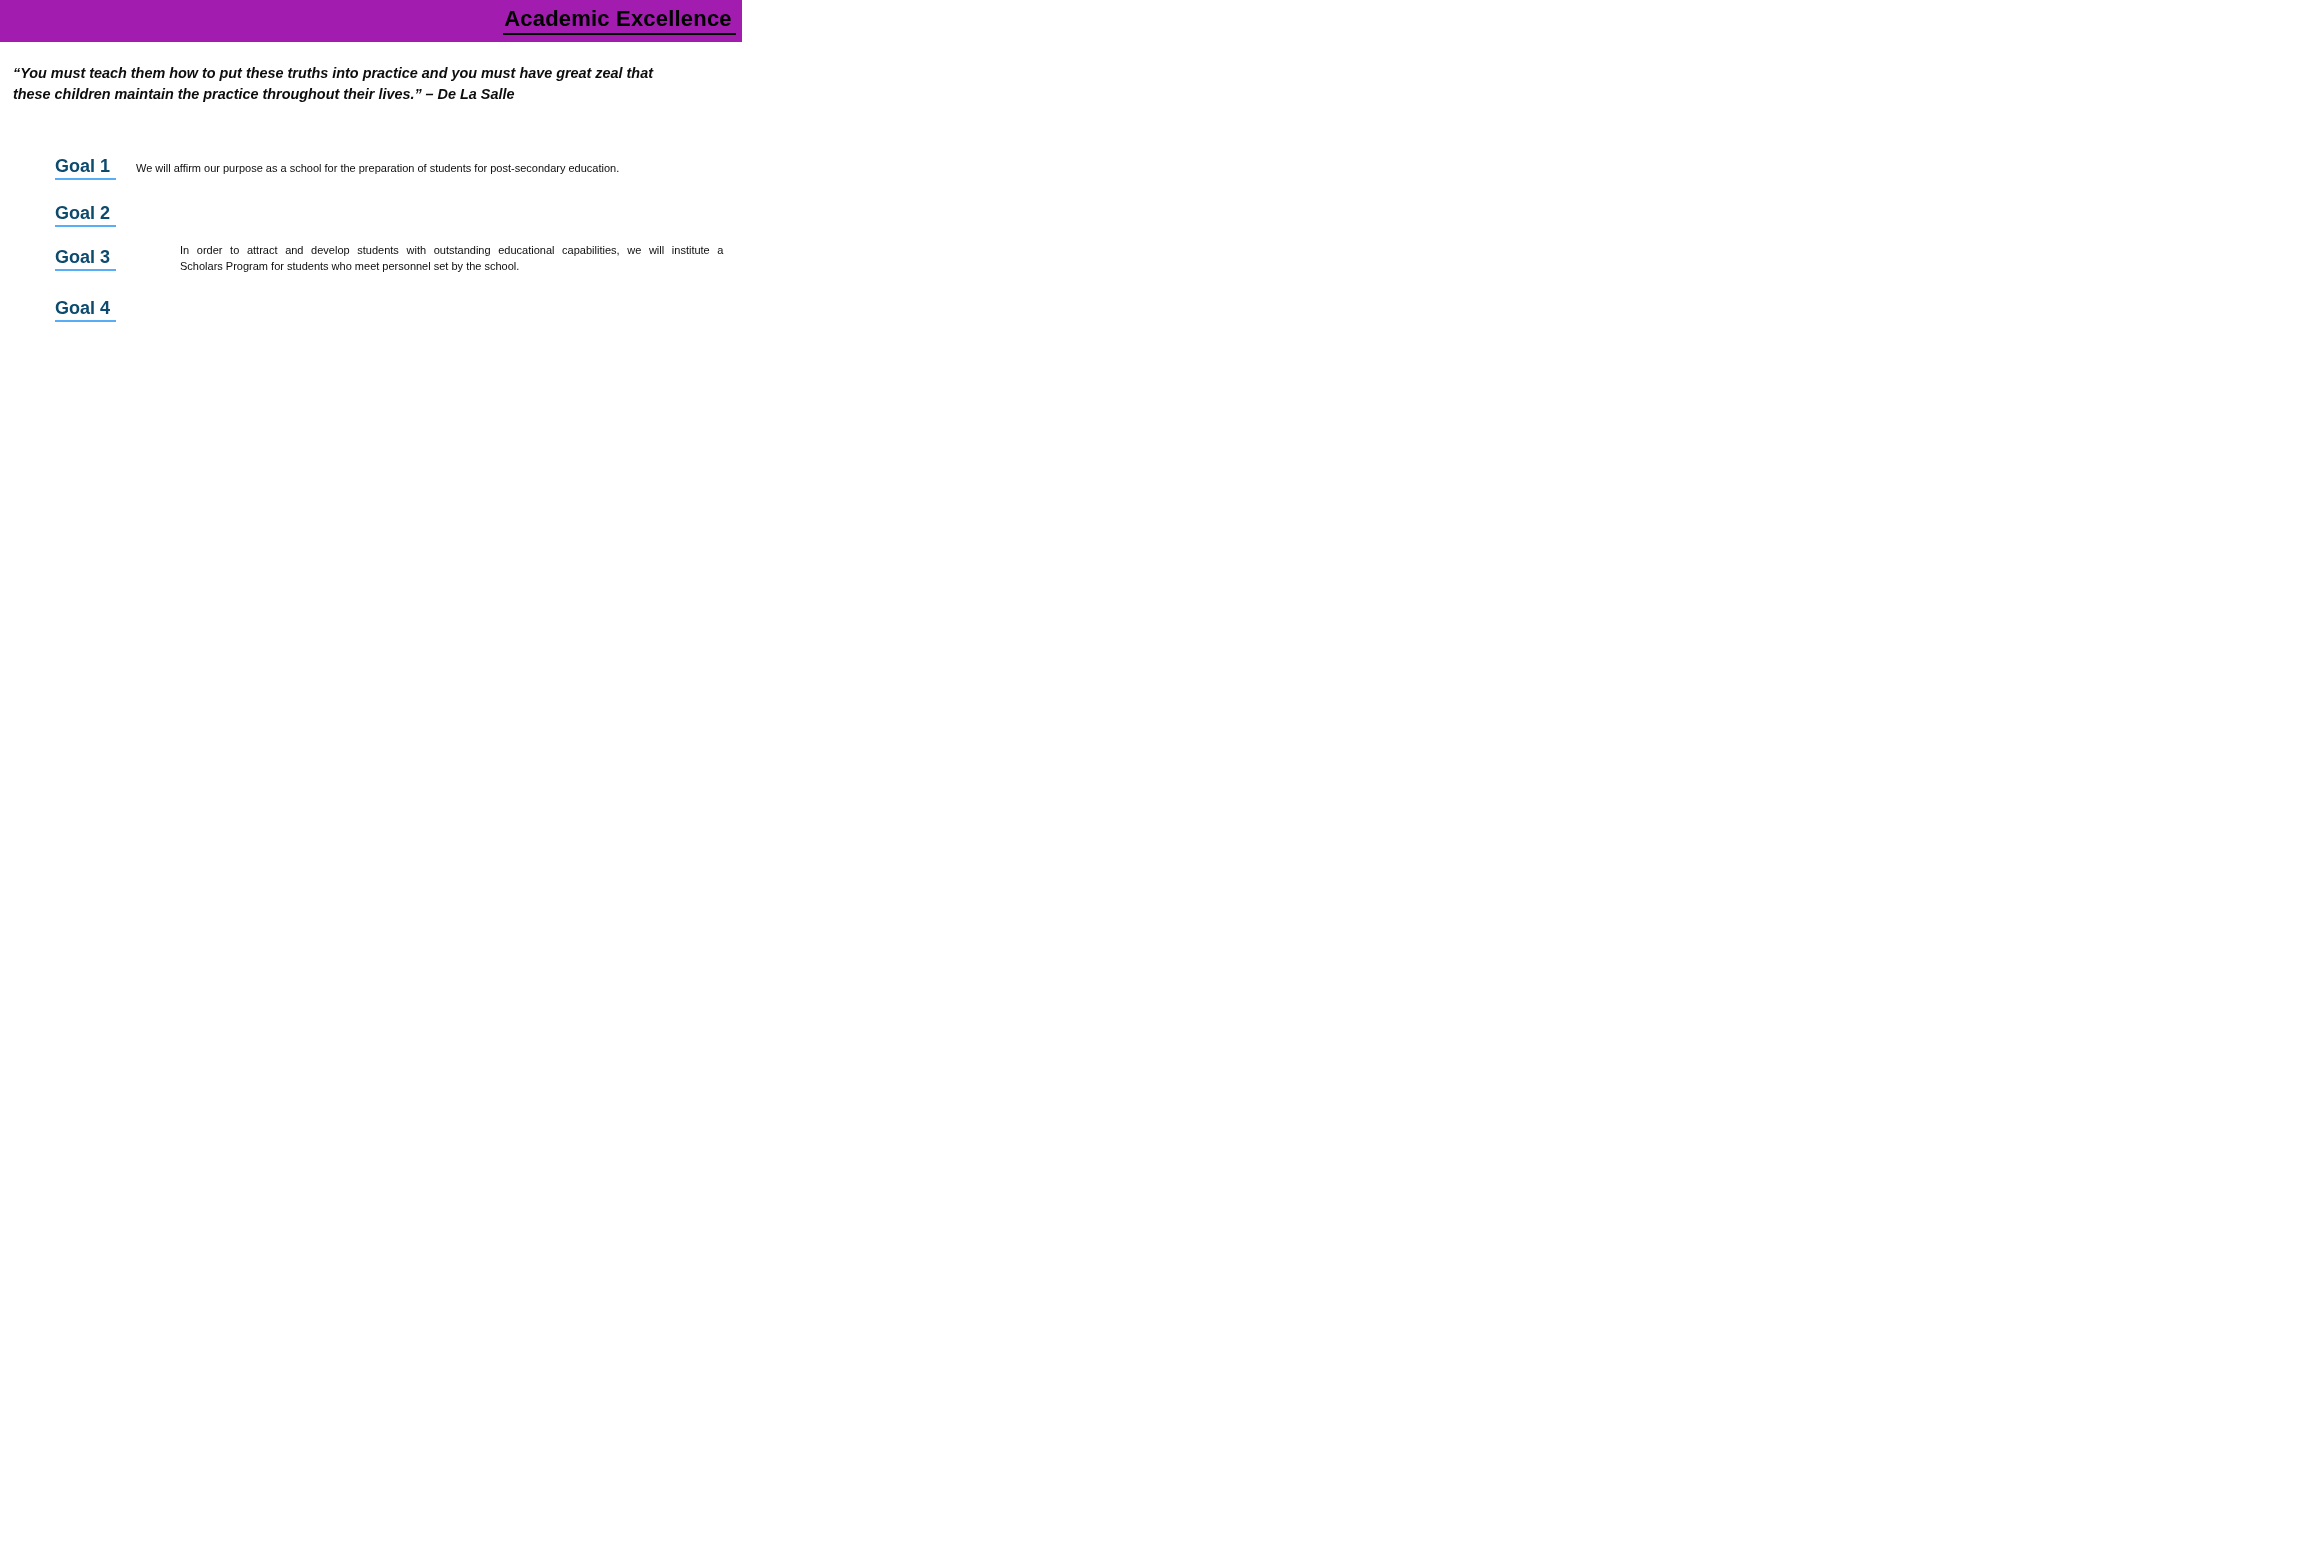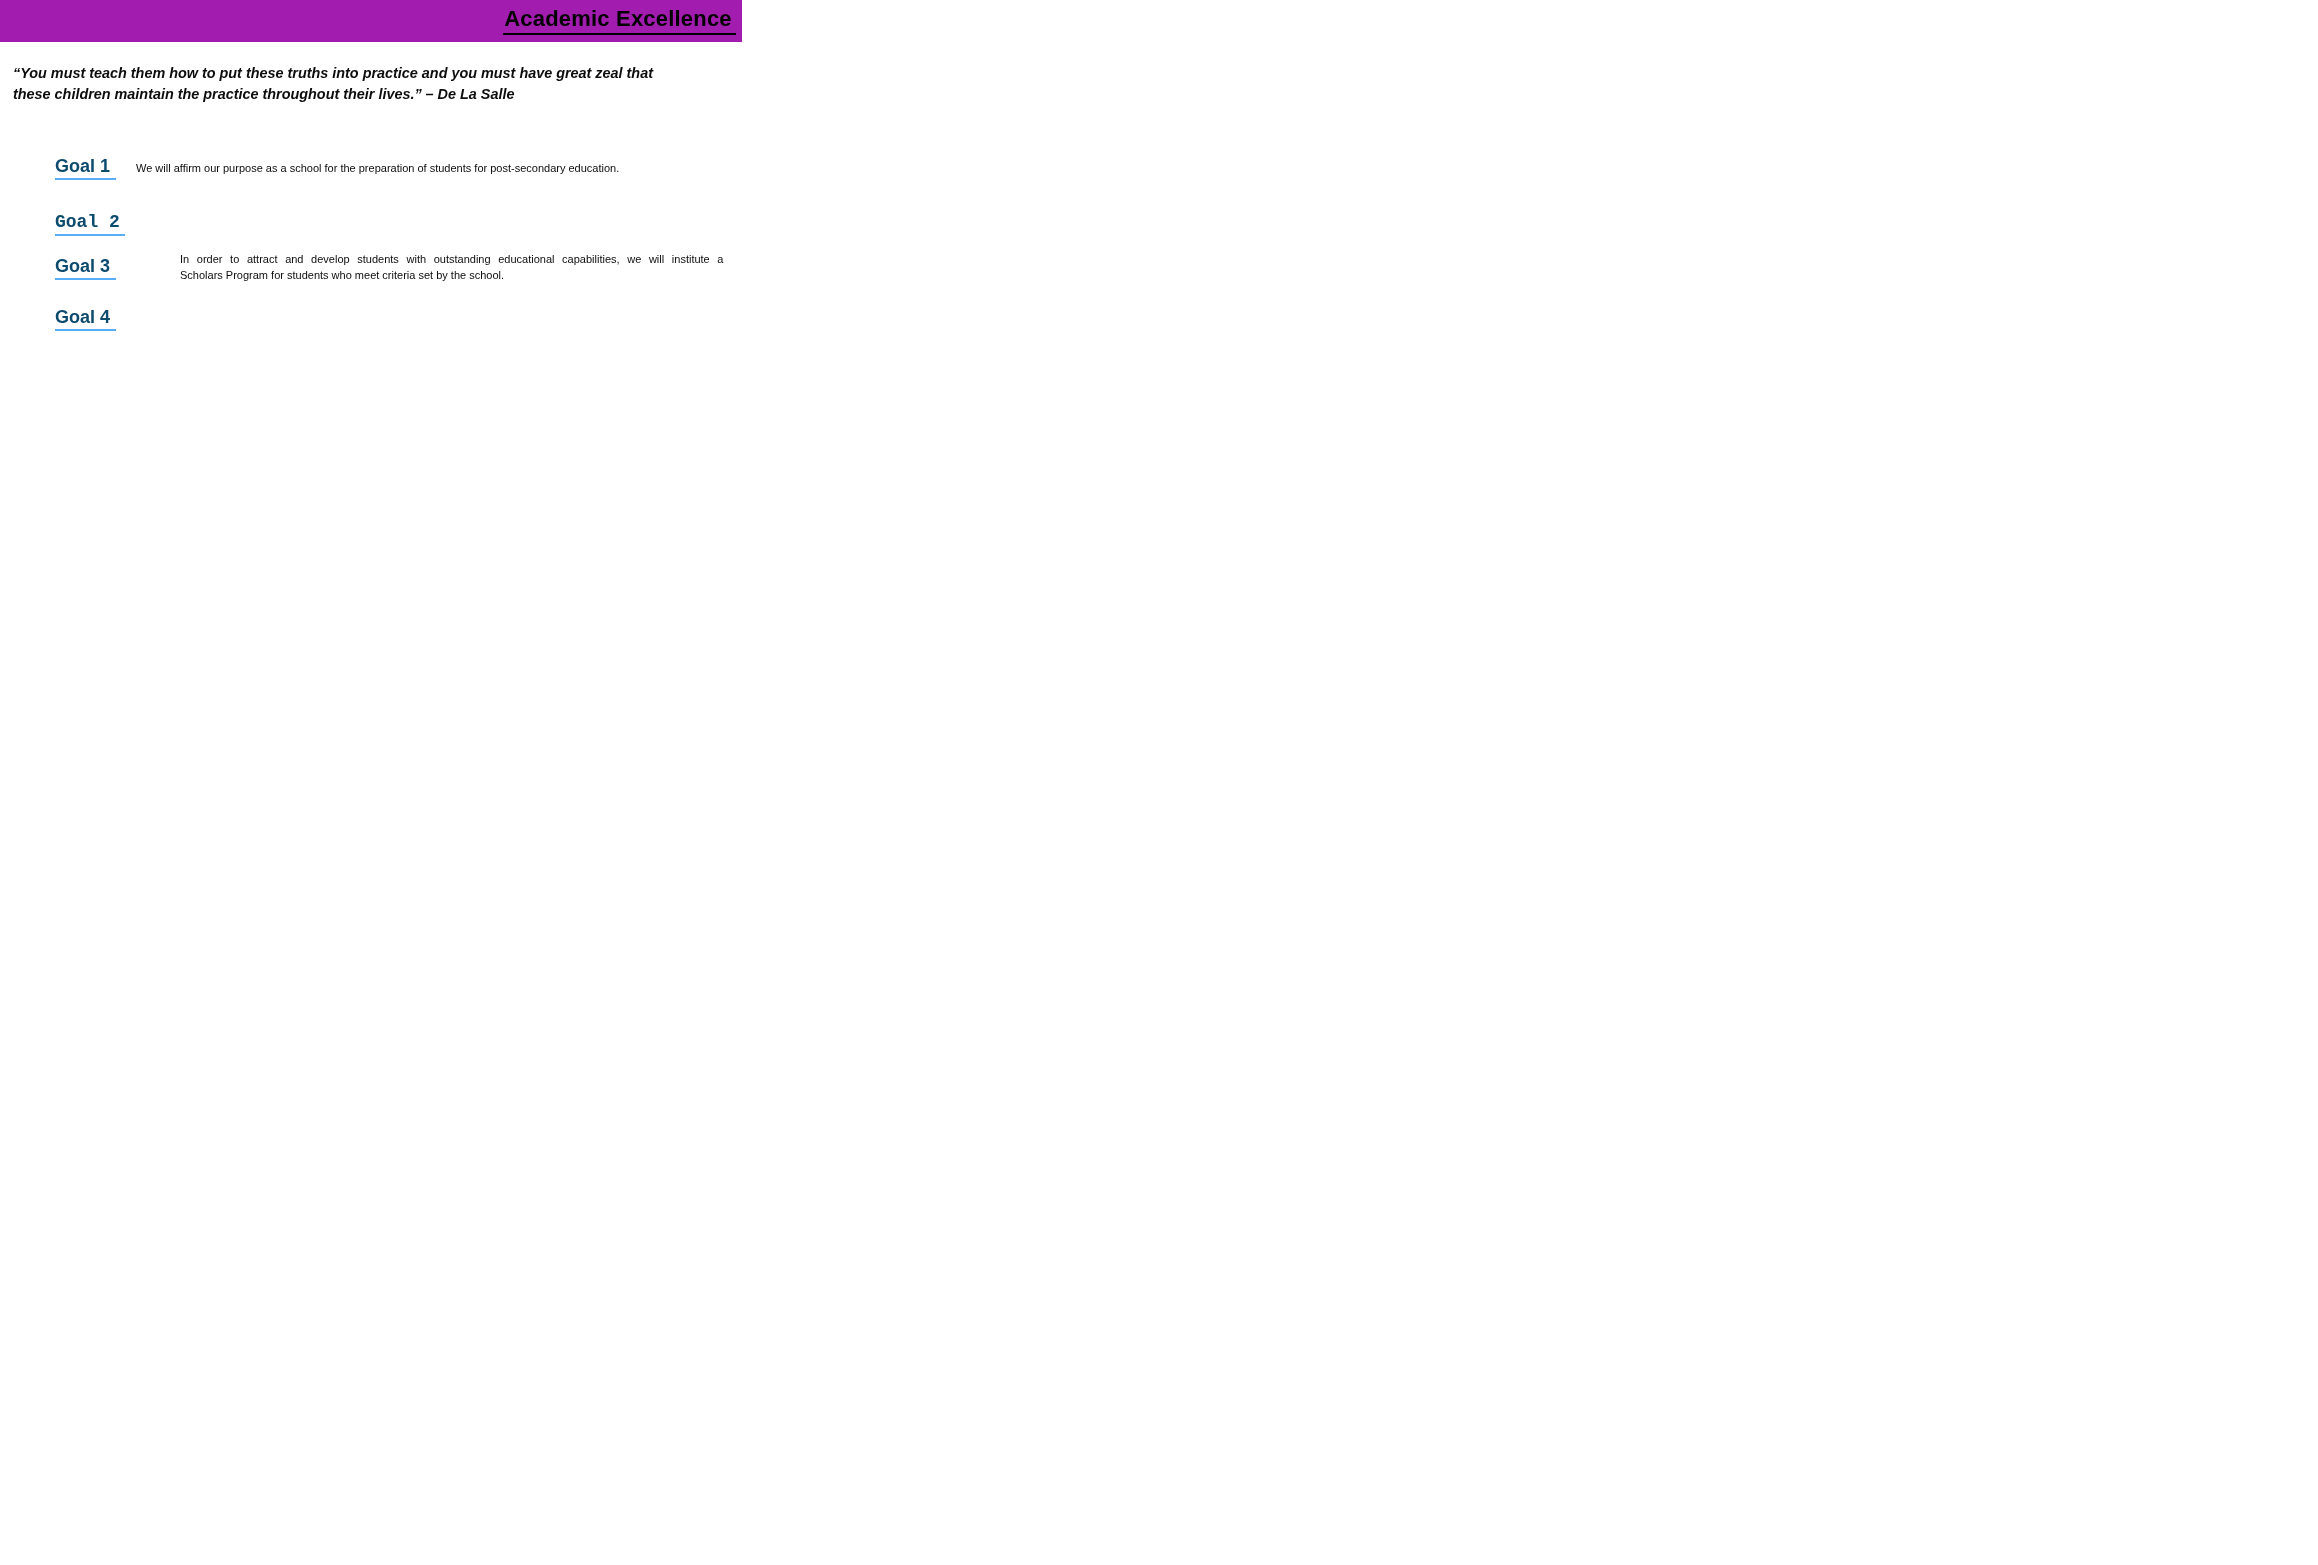--- a/index.html
+++ b/index.html
@@ -48,21 +48,21 @@
 
   
   .goals { margin-top: 0; }
   .goal-row {
     display: flex;
     align-items: center;
     padding-left: 55px;
     padding-right: 18.5px;
   }
   .goal-row.r1 { margin-top: 51px; }
-  .goal-row.r2 { margin-top: 32px; font-family: Liberation Mono, monospace; }
+  .goal-row.r2 { margin-top: 23px; }
   .goal-row.r3 { margin-top: 16px; gap: 44px; }
   .goal-row.r4 { margin-top: 24px; }
 
   .goal-label-cell {
     flex: 0 0 81px;
   }
   .goal-label {
     display: inline-block;
     font-size: 18px;
     font-weight: 800;
@@ -116,21 +116,21 @@
         <span class="goal-label">Goal 2</span>
       </div>
     </div>
 
     <div class="goal-row r3">
       <div class="goal-label-cell">
         <span class="goal-label">Goal 3</span>
       </div>
       <div class="goal-body">
         <div class="goal-line just">In order to attract and develop students with outstanding educational capabilities, we will institute a</div>
-        <div class="goal-line">Scholars Program for students who meet criteria set by the school.</div>
+        <div class="goal-line">Scholars Program for students who meet personnel set by the school.</div>
       </div>
     </div>
 
     <div class="goal-row r4">
       <div class="goal-label-cell">
         <span class="goal-label">Goal 4</span>
       </div>
     </div>
 
   </div>

